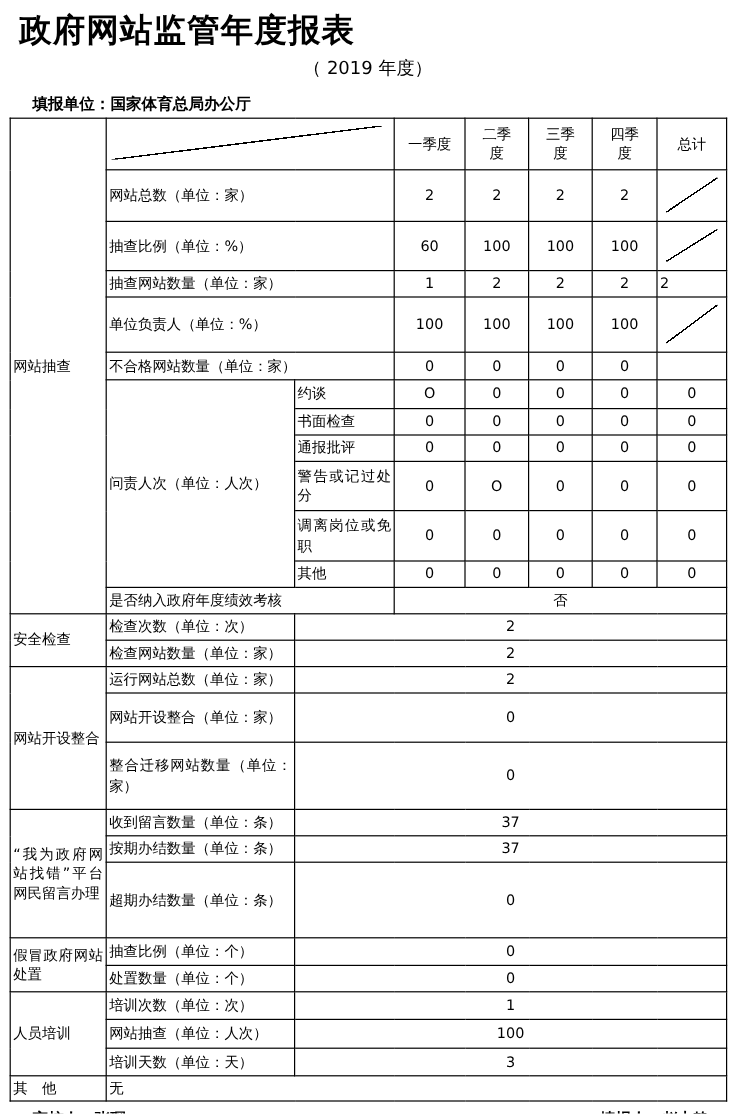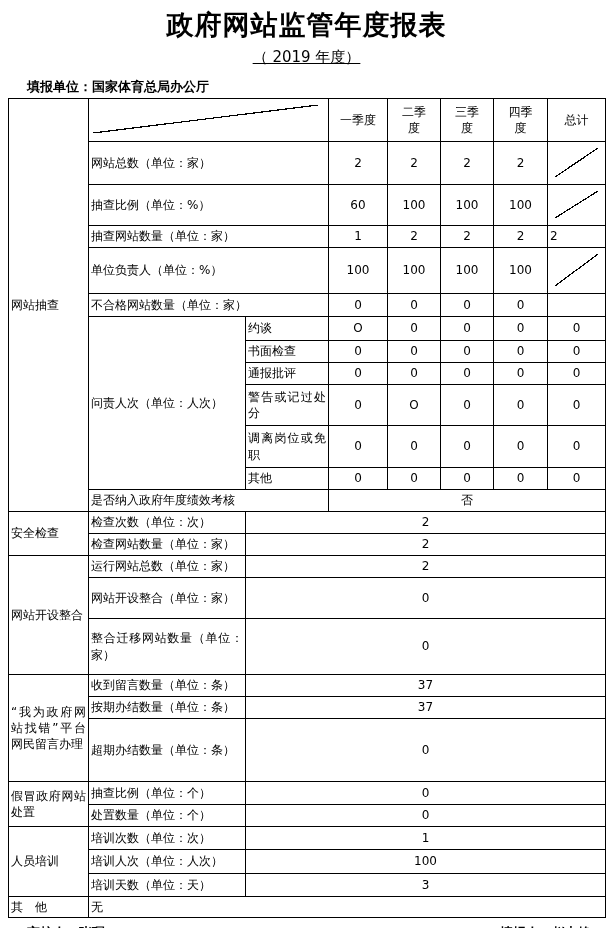--- a/index.html
+++ b/index.html
@@ -5,30 +5,30 @@
   * { box-sizing: border-box; }
   html, body { margin: 0; padding: 0; background: #fff; }
   body {
     width: 613px; height: 928px;
     color: #000;
     font-family: "DejaVu Sans", sans-serif;
     overflow: hidden;
   }
   .title {
     margin-top: 7px;
-    text-align: center;
+    text-align: left;
     font-size: 27px;
     font-weight: bold;
     letter-spacing: 1px;
+    margin-left: 16px;
   }
   .subtitle {
     margin-top: 5px;
     text-align: center;
     font-size: 15px;
-    text-decoration: underline;
   }
   .report-unit {
     margin: 11px 0 2px 27px;
     font-size: 13px;
     font-weight: bold;
   }
   table.report {
     border-collapse: collapse;
     table-layout: fixed;
     margin-left: 8px;
@@ -280,21 +280,21 @@
     <td class="lbl">处置数量（单位：个）</td>
     <td class="val" colspan="6">0</td>
   </tr>
 
   <tr style="height:23px">
     <td class="sec" rowspan="3">人员培训</td>
     <td class="lbl">培训次数（单位：次）</td>
     <td class="val" colspan="6">1</td>
   </tr>
   <tr style="height:24px">
-    <td class="lbl">培训人次（单位：人次）</td>
+    <td class="lbl">网站抽查（单位：人次）</td>
     <td class="val" colspan="6">100</td>
   </tr>
   <tr style="height:23px">
     <td class="lbl">培训天数（单位：天）</td>
     <td class="val" colspan="6">3</td>
   </tr>
 
   <tr style="height:21px">
     <td class="sec other-sec">其　他</td>
     <td class="other-val" colspan="7">无</td>

